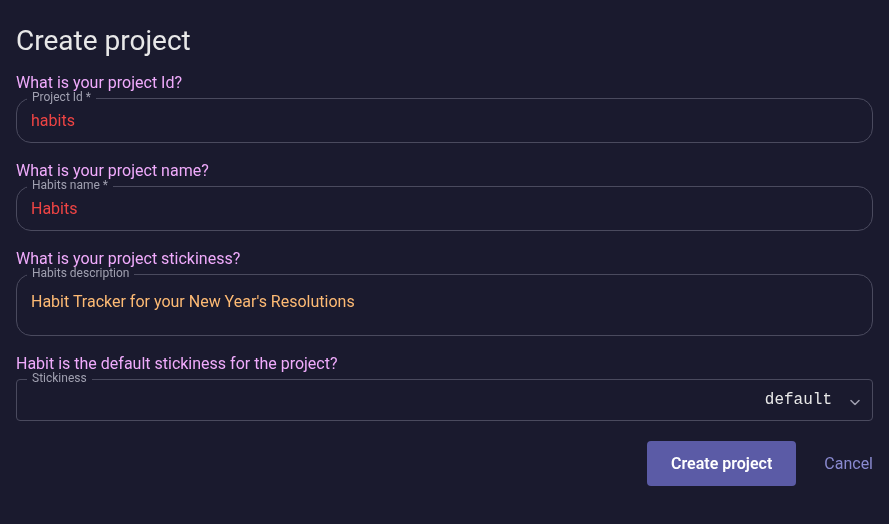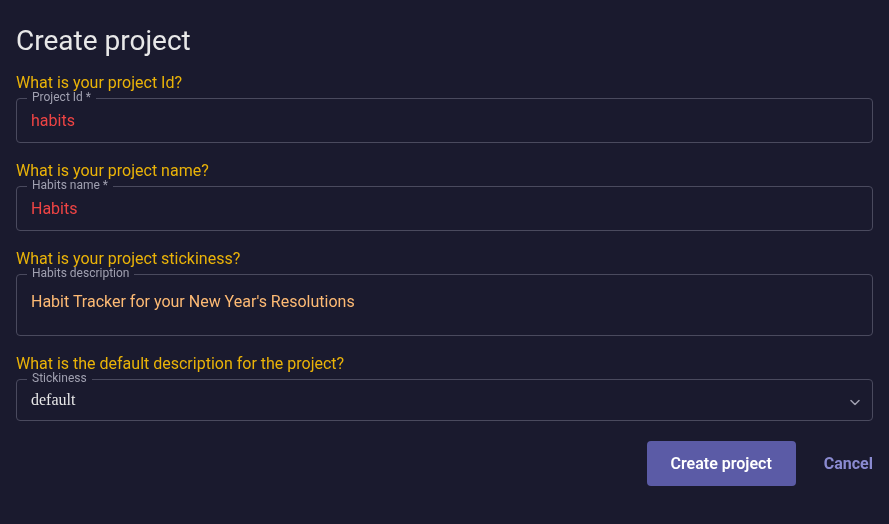--- a/index.html
+++ b/index.html
@@ -21,28 +21,28 @@
       font-weight: 400;
       margin-bottom: 16px;
       color: #e8e8e8;
     }
     .field-group {
       margin-bottom: 18px;
     }
     .question-label {
       font-size: 16px;
       font-weight: 400;
-      color: #eab308;
+      color: #f0abfc;
       margin-bottom: 6px;
       display: block;
     }
     .input-wrapper {
       position: relative;
       border: 1px solid #4a4a5e;
-      border-radius: 4px;
+      border-radius: 15px;
       padding: 0;
     }
     .float-label {
       position: absolute;
       top: -8px;
       left: 10px;
       background: #1a1a2e;
       padding: 0 5px;
       font-size: 12px;
       color: #a0a0b0;
@@ -70,30 +70,31 @@
       resize: none;
       height: 56px;
       line-height: 1.4;
     }
     .select-wrapper {
       position: relative;
       border: 1px solid #4a4a5e;
       border-radius: 4px;
       display: flex;
       align-items: center;
+      text-align: right;
     }
     .select-display {
       width: 100%;
       background: transparent;
       border: none;
       outline: none;
       color: #e8e8e8;
       font-size: 16px;
       padding: 11px 40px 11px 14px;
-      font-family: Liberation Serif, serif;
+      font-family: Liberation Mono, monospace;
       cursor: pointer;
     }
     .chevron-icon {
       position: absolute;
       right: 12px;
       top: 50%;
       transform: translateY(-50%);
       pointer-events: none;
       color: #a0a0b0;
     }
@@ -113,21 +114,21 @@
       font-size: 16px;
       font-weight: 600;
       cursor: pointer;
       font-family: inherit;
     }
     .cancel-button {
       background: transparent;
       color: #8a8ad0;
       border: none;
       font-size: 16px;
-      font-weight: 700;
+      font-weight: 400;
       cursor: pointer;
       font-family: inherit;
       padding: 0;
     }
   </style>
 </head>
 <body>
 
 <h1 class="page-title">Create project</h1>
 
@@ -149,21 +150,21 @@
 
 <div class="field-group">
   <label class="question-label">What is your project stickiness?</label>
   <div class="input-wrapper">
     <span class="float-label">Habits description</span>
     <textarea class="textarea-input" style="">Habit Tracker for your New Year's Resolutions</textarea>
   </div>
 </div>
 
 <div class="field-group">
-  <label class="question-label">What is the default description for the project?</label>
+  <label class="question-label">Habit is the default stickiness for the project?</label>
   <div class="select-wrapper">
     <span class="float-label">Stickiness</span>
     <div class="select-display">default</div>
     <span class="chevron-icon">
       <svg width="10" height="6" viewBox="0 0 10 6" fill="none">
         <path d="M1 1L5 5L9 1" stroke="currentColor" stroke-width="1.5" stroke-linecap="round" stroke-linejoin="round"></path>
       </svg>
     </span>
   </div>
 </div>

